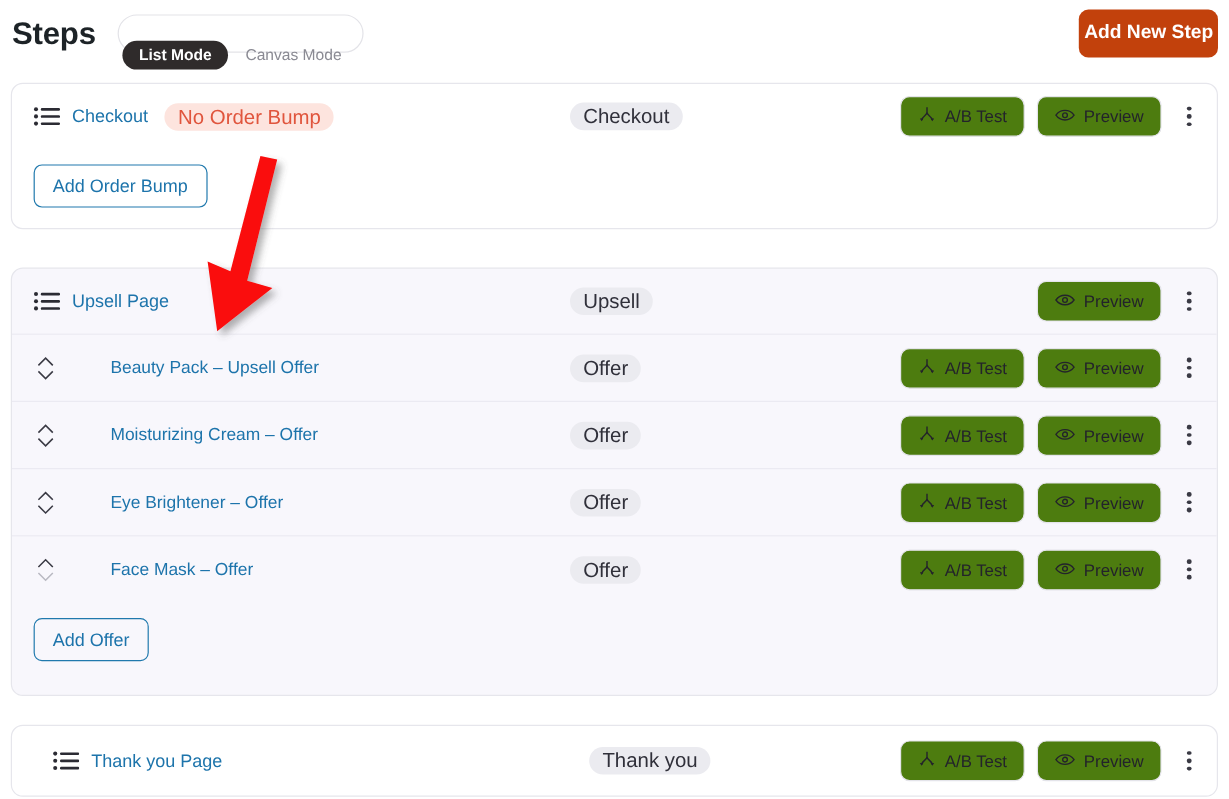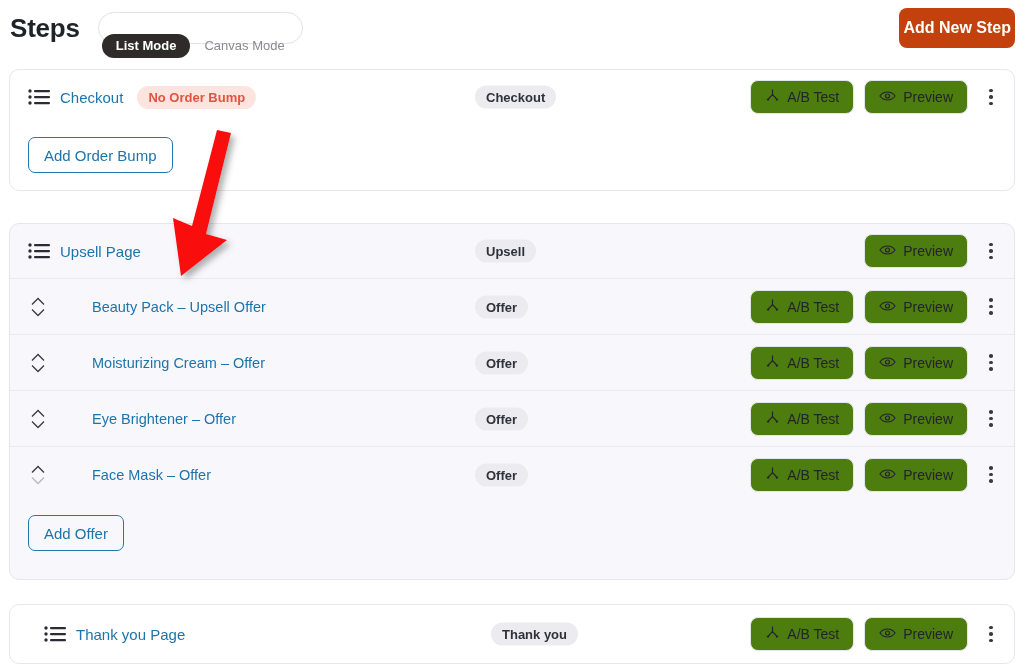--- a/index.html
+++ b/index.html
@@ -61,22 +61,22 @@
   
   .list-icon { width: 22px; height: 18px; flex: none; margin-right: 10px; }
   .sort-icon { width: 20px; height: 30px; flex: none; margin-right: 8px; cursor: pointer; }
 
   .row-title {
     font-size: 15px; color: #1d74ab; cursor: pointer; white-space: nowrap;
   }
   .row.offer .row-title { font-size: 14.5px; }
 
   .pill {
-    display: inline-block; font-size: 13px; border-radius: 999px;
-    padding: 4px 11px; line-height: 15px; white-space: nowrap; font-weight: bold;
+    display: inline-block; font-size: 17px; border-radius: 999px;
+    padding: 4px 11px; line-height: 15px; white-space: nowrap;
   }
   .pill.warn { background: #fde4de; color: #e0553d; margin-left: 14px; }
   .pill.type {
     position: absolute; left: 465px; top: 50%; transform: translateY(-50%);
     background: #ebebf0; color: #30303a;
   }
 
   .actions {
     position: absolute; right: 10px; top: 50%; transform: translateY(-50%);
     display: flex; align-items: center; gap: 10px;

